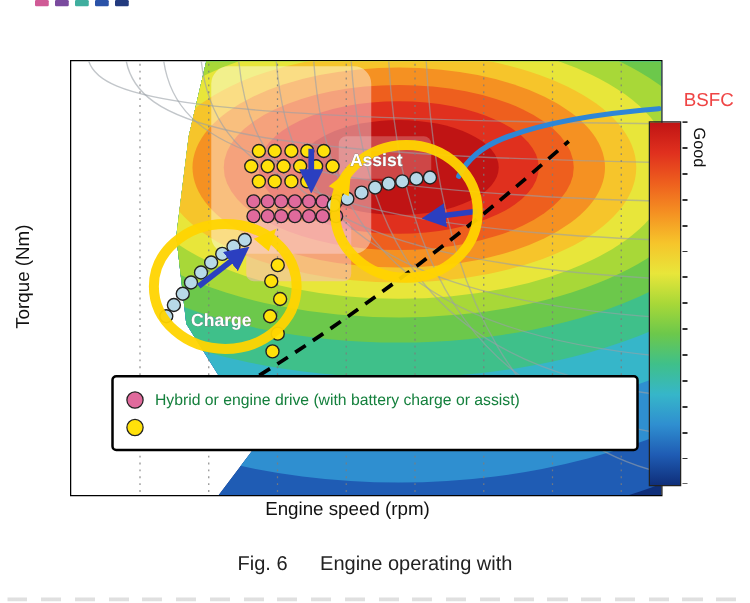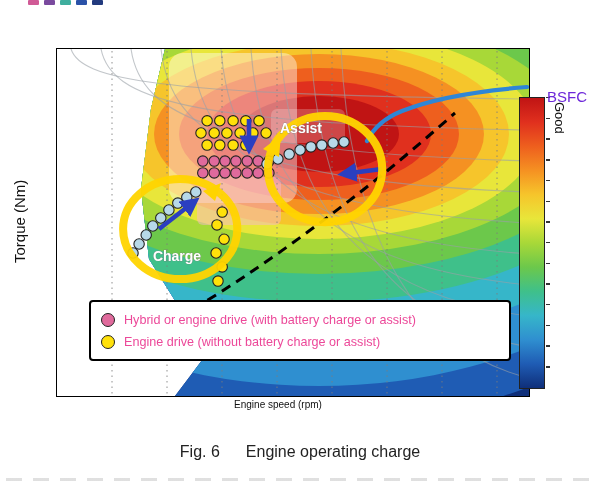--- a/index.html
+++ b/index.html
@@ -15,33 +15,33 @@
   .vgrid{stroke:#7d7d7d;stroke-width:1;stroke-dasharray:1.5 4;opacity:.85;fill:none;}
   .pcurve{stroke:#9aa0a6;stroke-width:1.1;fill:none;opacity:.6;}
   .hl{fill:none;stroke-width:8;opacity:.95;}
   .map-label{font-family:"Liberation Sans",sans-serif;font-size:14px;font-weight:bold;
              fill:#ffffff;paint-order:stroke;stroke:#777;stroke-width:.5px;}
   
   .legend{position:absolute;left:32px;top:251px;width:398px;background:#fff;
           border:2px solid #000;border-radius:4px;padding:7px 10px 6px 10px;z-index:5;}
   .legend-row{display:flex;align-items:center;gap:9px;height:22px;}
   .legend-marker{width:12px;height:12px;border-radius:50%;border:1.3px solid #222;flex:0 0 auto;}
-  .legend-label{font-size:12.6px;color:#ec4899;white-space:nowrap;}
+  .legend-label{font-size:12.6px;color:#15803d;white-space:nowrap;}
   
   .ylabel{position:absolute;left:8px;top:48px;height:347px;width:22px;display:flex;
           align-items:center;justify-content:center;writing-mode:vertical-rl;
           transform:rotate(180deg);font-size:15px;color:#111;}
   .xlabel{position:absolute;left:42px;top:399px;width:472px;text-align:center;
-          font-size:10px;color:#111;}
+          font-size:15px;color:#111;}
   
   .colorbar{position:absolute;left:519px;top:97px;width:24px;height:290px;border:1.2px solid #222;}
   .colorbar-ticks{position:absolute;left:546px;top:97px;width:4px;height:290px;
     background:repeating-linear-gradient(to bottom,#333 0 1.4px,transparent 1.4px 20.7px);}
-  .colorbar-title{position:absolute;left:538px;top:88px;width:58px;text-align:center;
-                  font-size:15px;color:#6d28d9;}
+  .colorbar-title{position:absolute;left:538px;top:72px;width:58px;text-align:center;
+                  font-size:15px;color:#ef4444;}
   .colorbar-good{position:absolute;left:552px;top:102px;writing-mode:vertical-rl;
                  font-size:13px;color:#111;}
   
   .caption{position:absolute;left:0;top:443px;width:600px;text-align:center;font-size:16px;color:#222;}
   .caption .prefix{margin-right:26px;}
   
   .bottom-crop{position:absolute;left:6px;top:478px;width:588px;height:3px;opacity:.65;
     background:repeating-linear-gradient(to right,#cfcfcf 0 16px,transparent 16px 27px);}
 </style>
 </head>
@@ -191,30 +191,29 @@
       <text x="120" y="212" text-anchor="middle" class="map-label">Charge</text>
     </svg>
 
     <div class="legend">
       <div class="legend-row">
         <span class="legend-marker" style="background: rgb(224, 106, 156);"></span>
         <span class="legend-label">Hybrid or engine drive (with battery charge or assist)</span>
       </div>
       <div class="legend-row">
         <span class="legend-marker" style="background: rgb(255, 225, 10);"></span>
-        <span class="legend-label">Engine drive (without battery charge or assist)</span>
       </div>
     </div>
   </div>
 
   <div class="xlabel">Engine speed (rpm)</div>
 
   <div class="colorbar" style="background: linear-gradient(rgb(192, 20, 20), rgb(224, 48, 30), rgb(238, 95, 30), rgb(245, 145, 34), rgb(246, 197, 43), rgb(232, 230, 58), rgb(168, 216, 56), rgb(108, 200, 75), rgb(63, 192, 138), rgb(54, 182, 201), rgb(47, 143, 208), rgb(31, 92, 180), rgb(15, 47, 122));"></div>
   <div class="colorbar-ticks"></div>
   <div class="colorbar-title">BSFC</div>
   <div class="colorbar-good">Good</div>
 
   <div class="caption">
-    <span class="prefix">Fig. 6</span><span>Engine operating charge</span>
+    <span class="prefix">Fig. 6</span><span>Engine operating with</span>
   </div>
 
   <div class="bottom-crop"></div>
 </div>
 
 </body></html>

